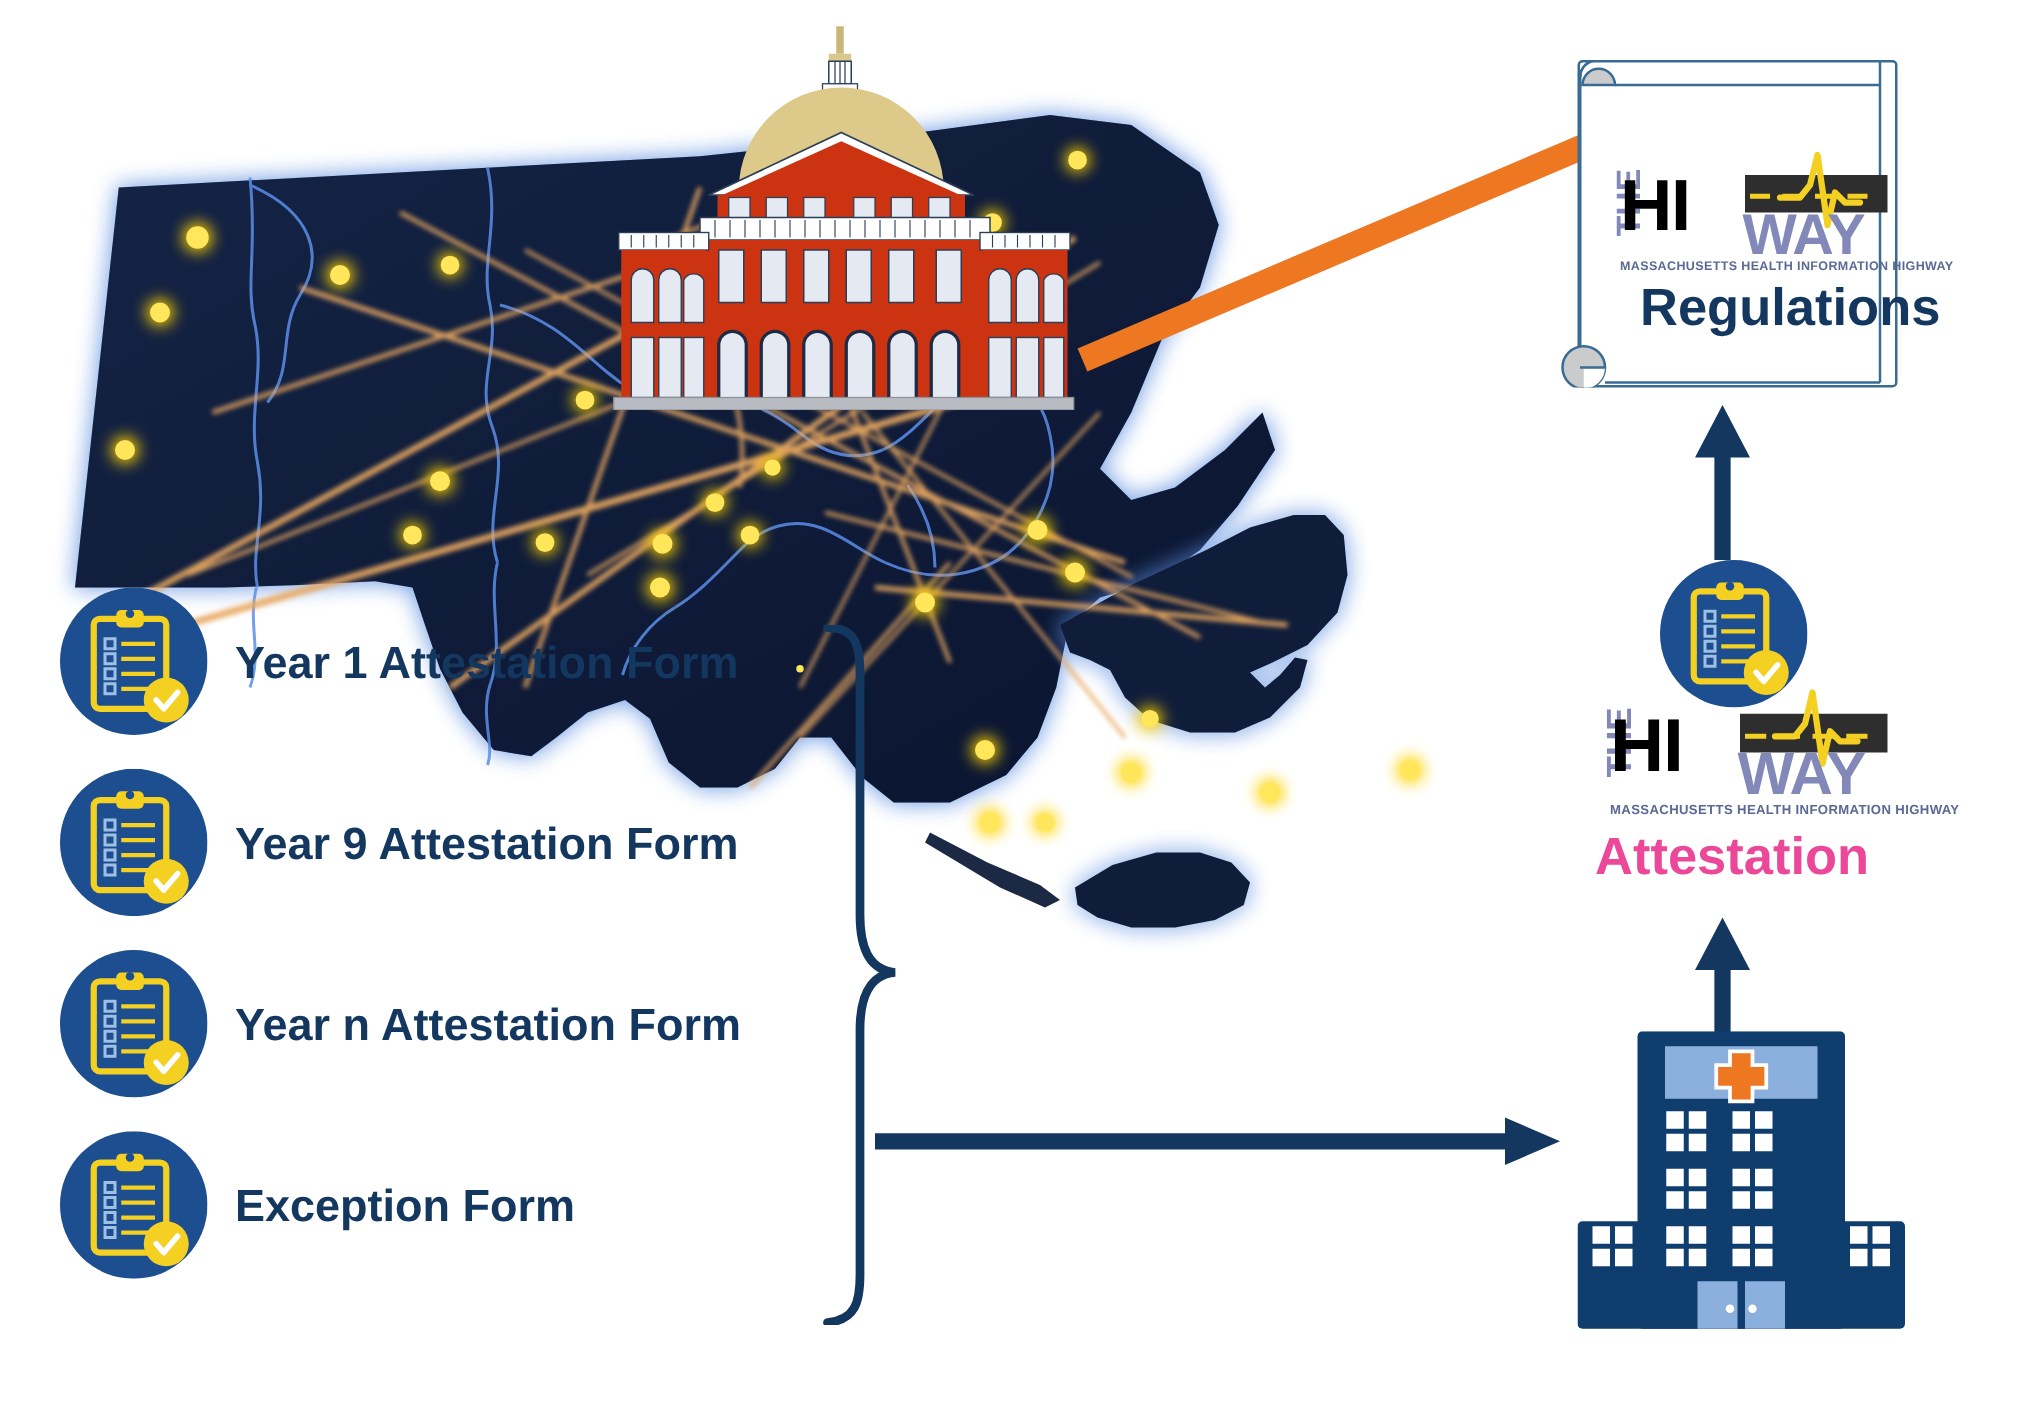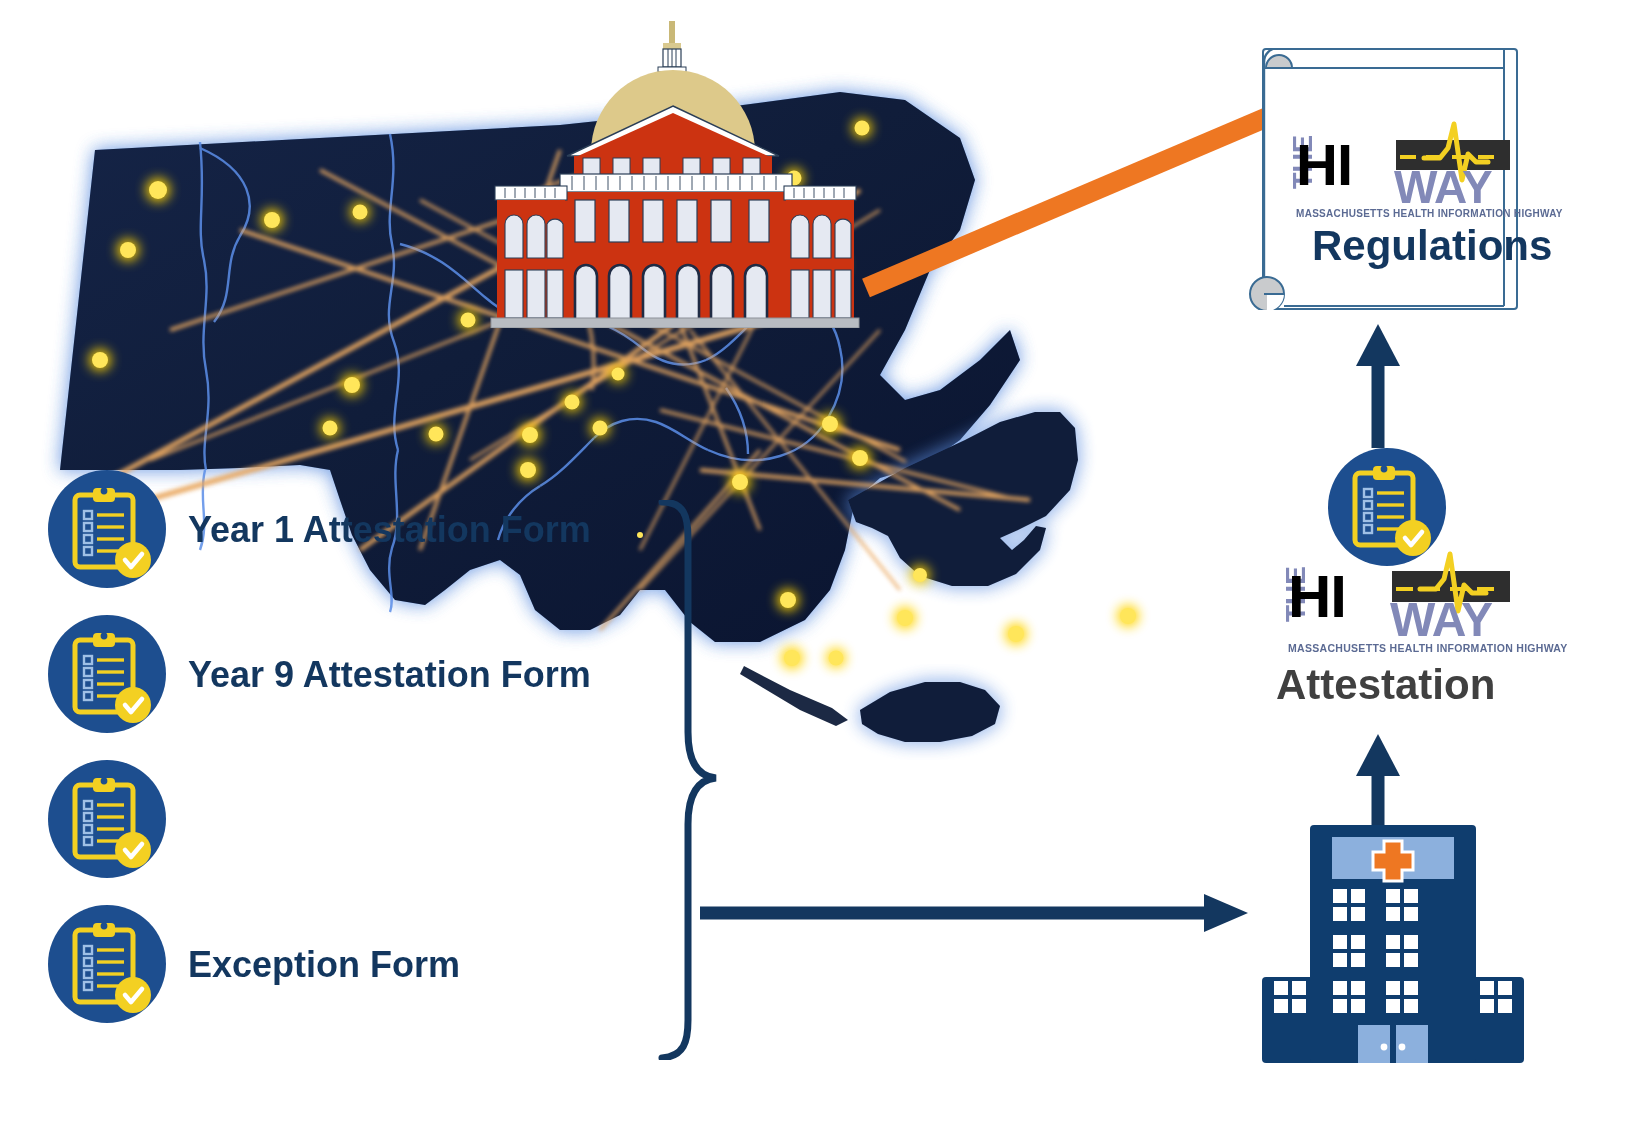--- a/index.html
+++ b/index.html
@@ -51,21 +51,21 @@
 
   
   #v-arrow-top{left:1348px;top:318px;width:60px;height:130px;}
   #v-arrow-bot{left:1348px;top:728px;width:60px;height:110px;}
 
   
   #mid-clip{left:1328px;top:448px;width:118px;height:118px;}
 
   
   #att-logo{left:1262px;top:565px;width:250px;height:150px;}
-  .att-title{position:absolute;color:#404040;font-weight:bold;white-space:nowrap;}
+  .att-title{position:absolute;color:#ec4899;font-weight:bold;white-space:nowrap;}
 
   
   #hospital{left:1262px;top:825px;width:262px;height:240px;}
 </style>
 </head>
 <body>
 
 <div id="stage">
 
   <div id="map-wrap" class="abs">
@@ -567,20 +567,21 @@
           <rect x="36" y="65" width="8" height="8" fill="none" stroke="#9fc0e6" stroke-width="2.4"></rect>
           <rect x="36" y="77" width="8" height="8" fill="none" stroke="#9fc0e6" stroke-width="2.4"></rect>
           <line x1="49" y1="45" x2="76" y2="45" stroke="#f3d022" stroke-width="3.4"></line>
           <line x1="49" y1="57" x2="76" y2="57" stroke="#f3d022" stroke-width="3.4"></line>
           <line x1="49" y1="69" x2="76" y2="69" stroke="#f3d022" stroke-width="3.4"></line>
           <line x1="49" y1="81" x2="76" y2="81" stroke="#f3d022" stroke-width="3.4"></line>
           <circle cx="85" cy="90" r="18" fill="#f3d022"></circle>
           <polyline points="77,90 83,97 94,84" fill="none" stroke="#ffffff" stroke-width="4.6" stroke-linecap="round" stroke-linejoin="round"></polyline>
         </svg>
       </div>
+      <div class="lbl">Year n Attestation Form</div>
     </div>
 
     <div class="form-row" style="top:435px;">
       <div class="ico">
         <svg viewBox="0 0 118 118" width="118" height="118" xmlns="http://www.w3.org/2000/svg">
           <circle cx="59" cy="59" r="59" fill="#1d4e8f"></circle>
           <rect x="27" y="25" width="58" height="72" rx="5" fill="none" stroke="#f3d022" stroke-width="5"></rect>
           <rect x="45" y="18" width="22" height="14" rx="4" fill="#f3d022"></rect>
           <circle cx="56" cy="21" r="3.4" fill="#1d4e8f"></circle>
           <rect x="36" y="41" width="8" height="8" fill="none" stroke="#9fc0e6" stroke-width="2.4"></rect>

